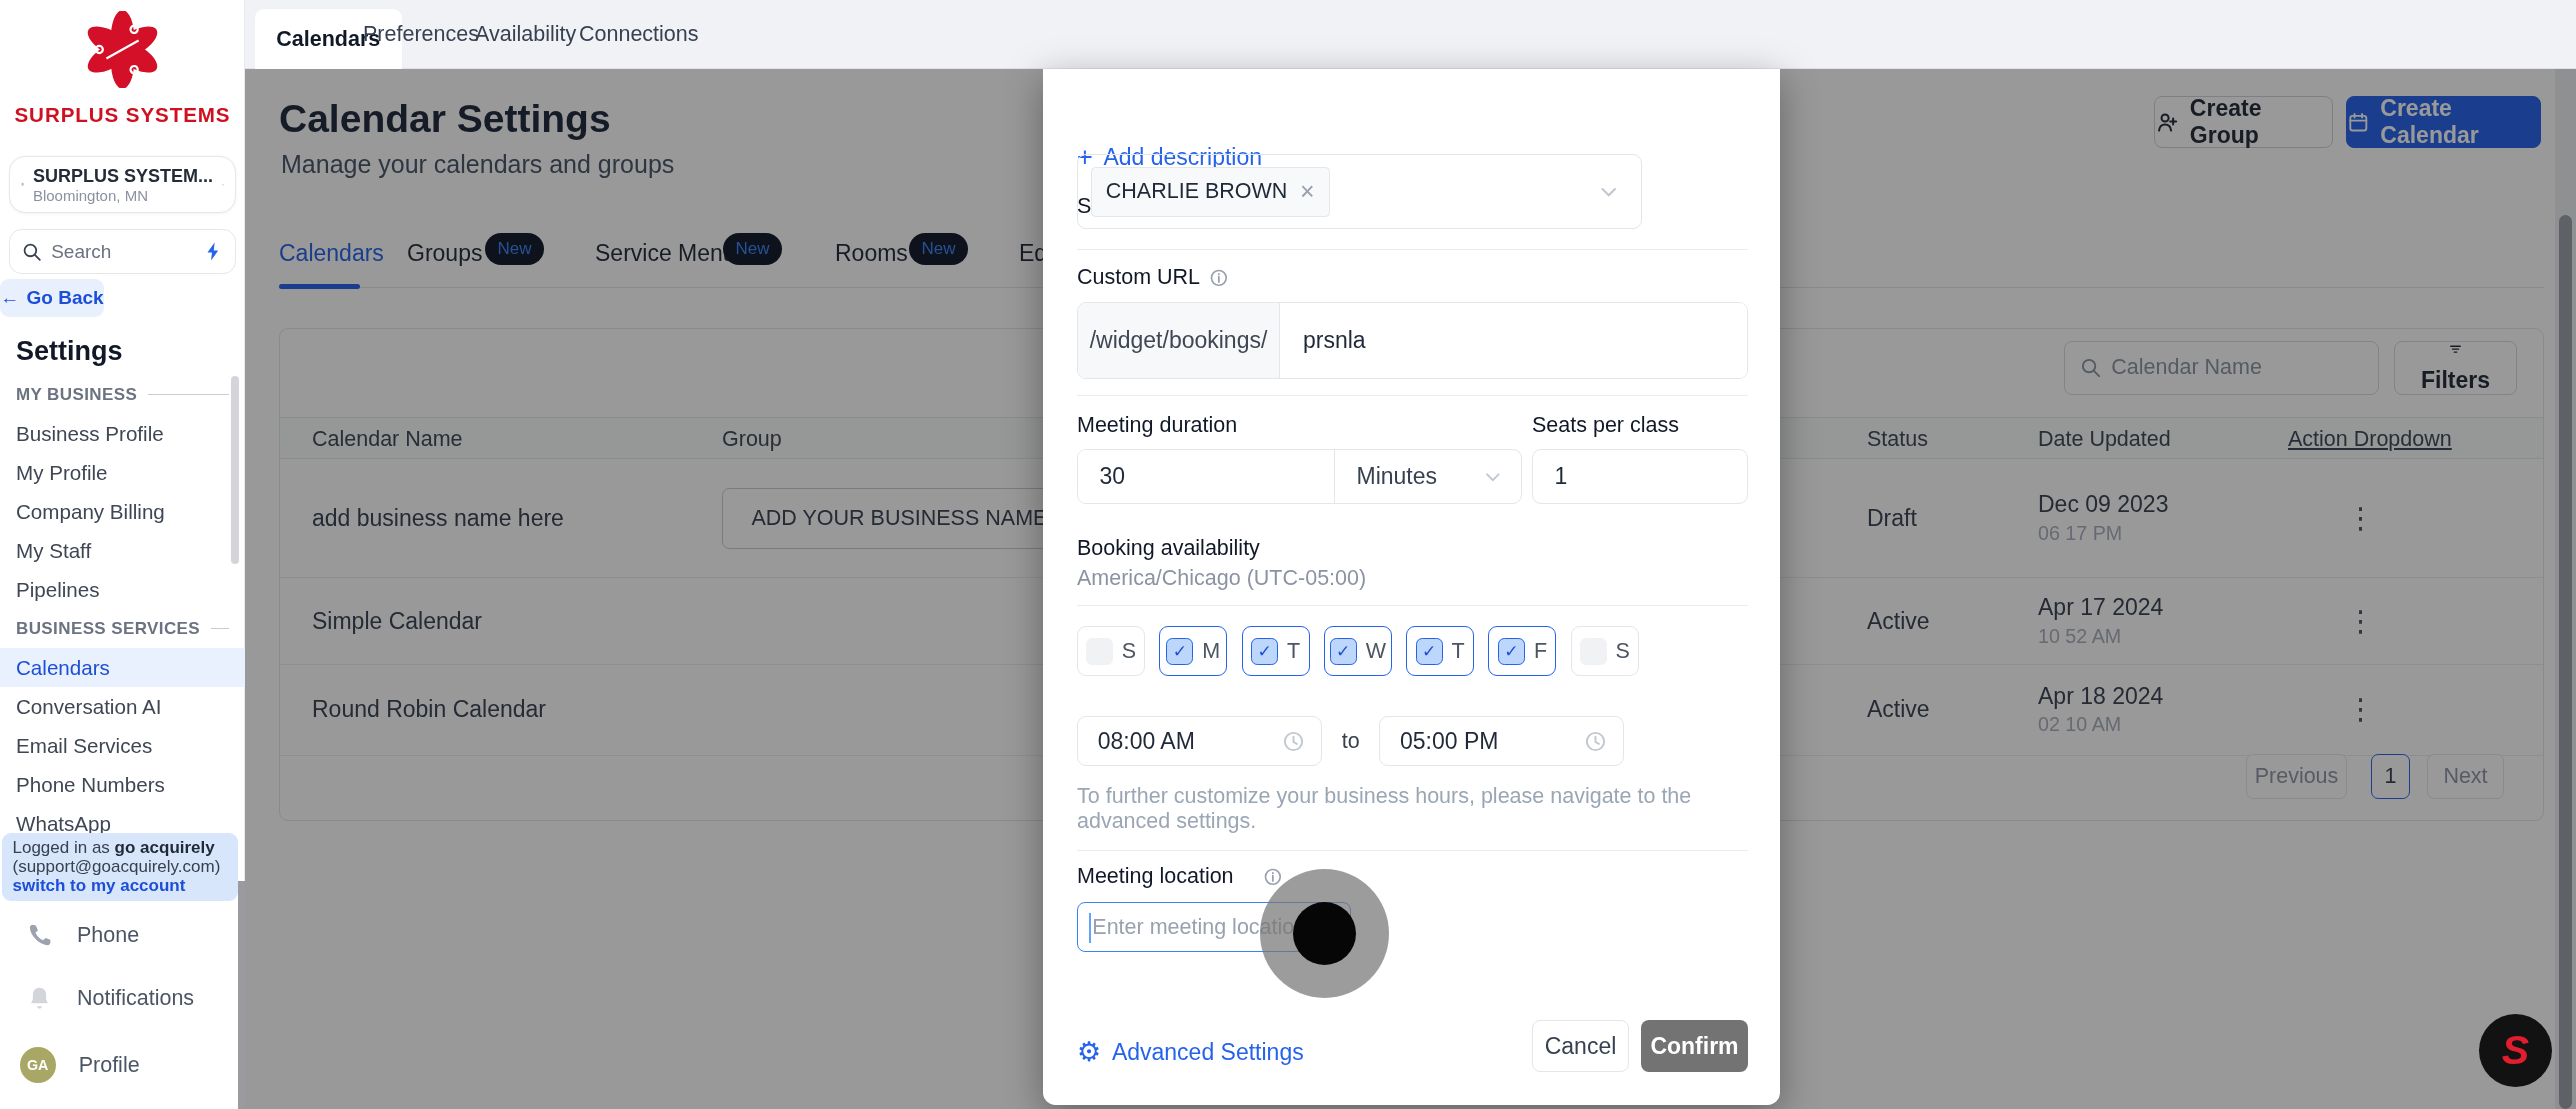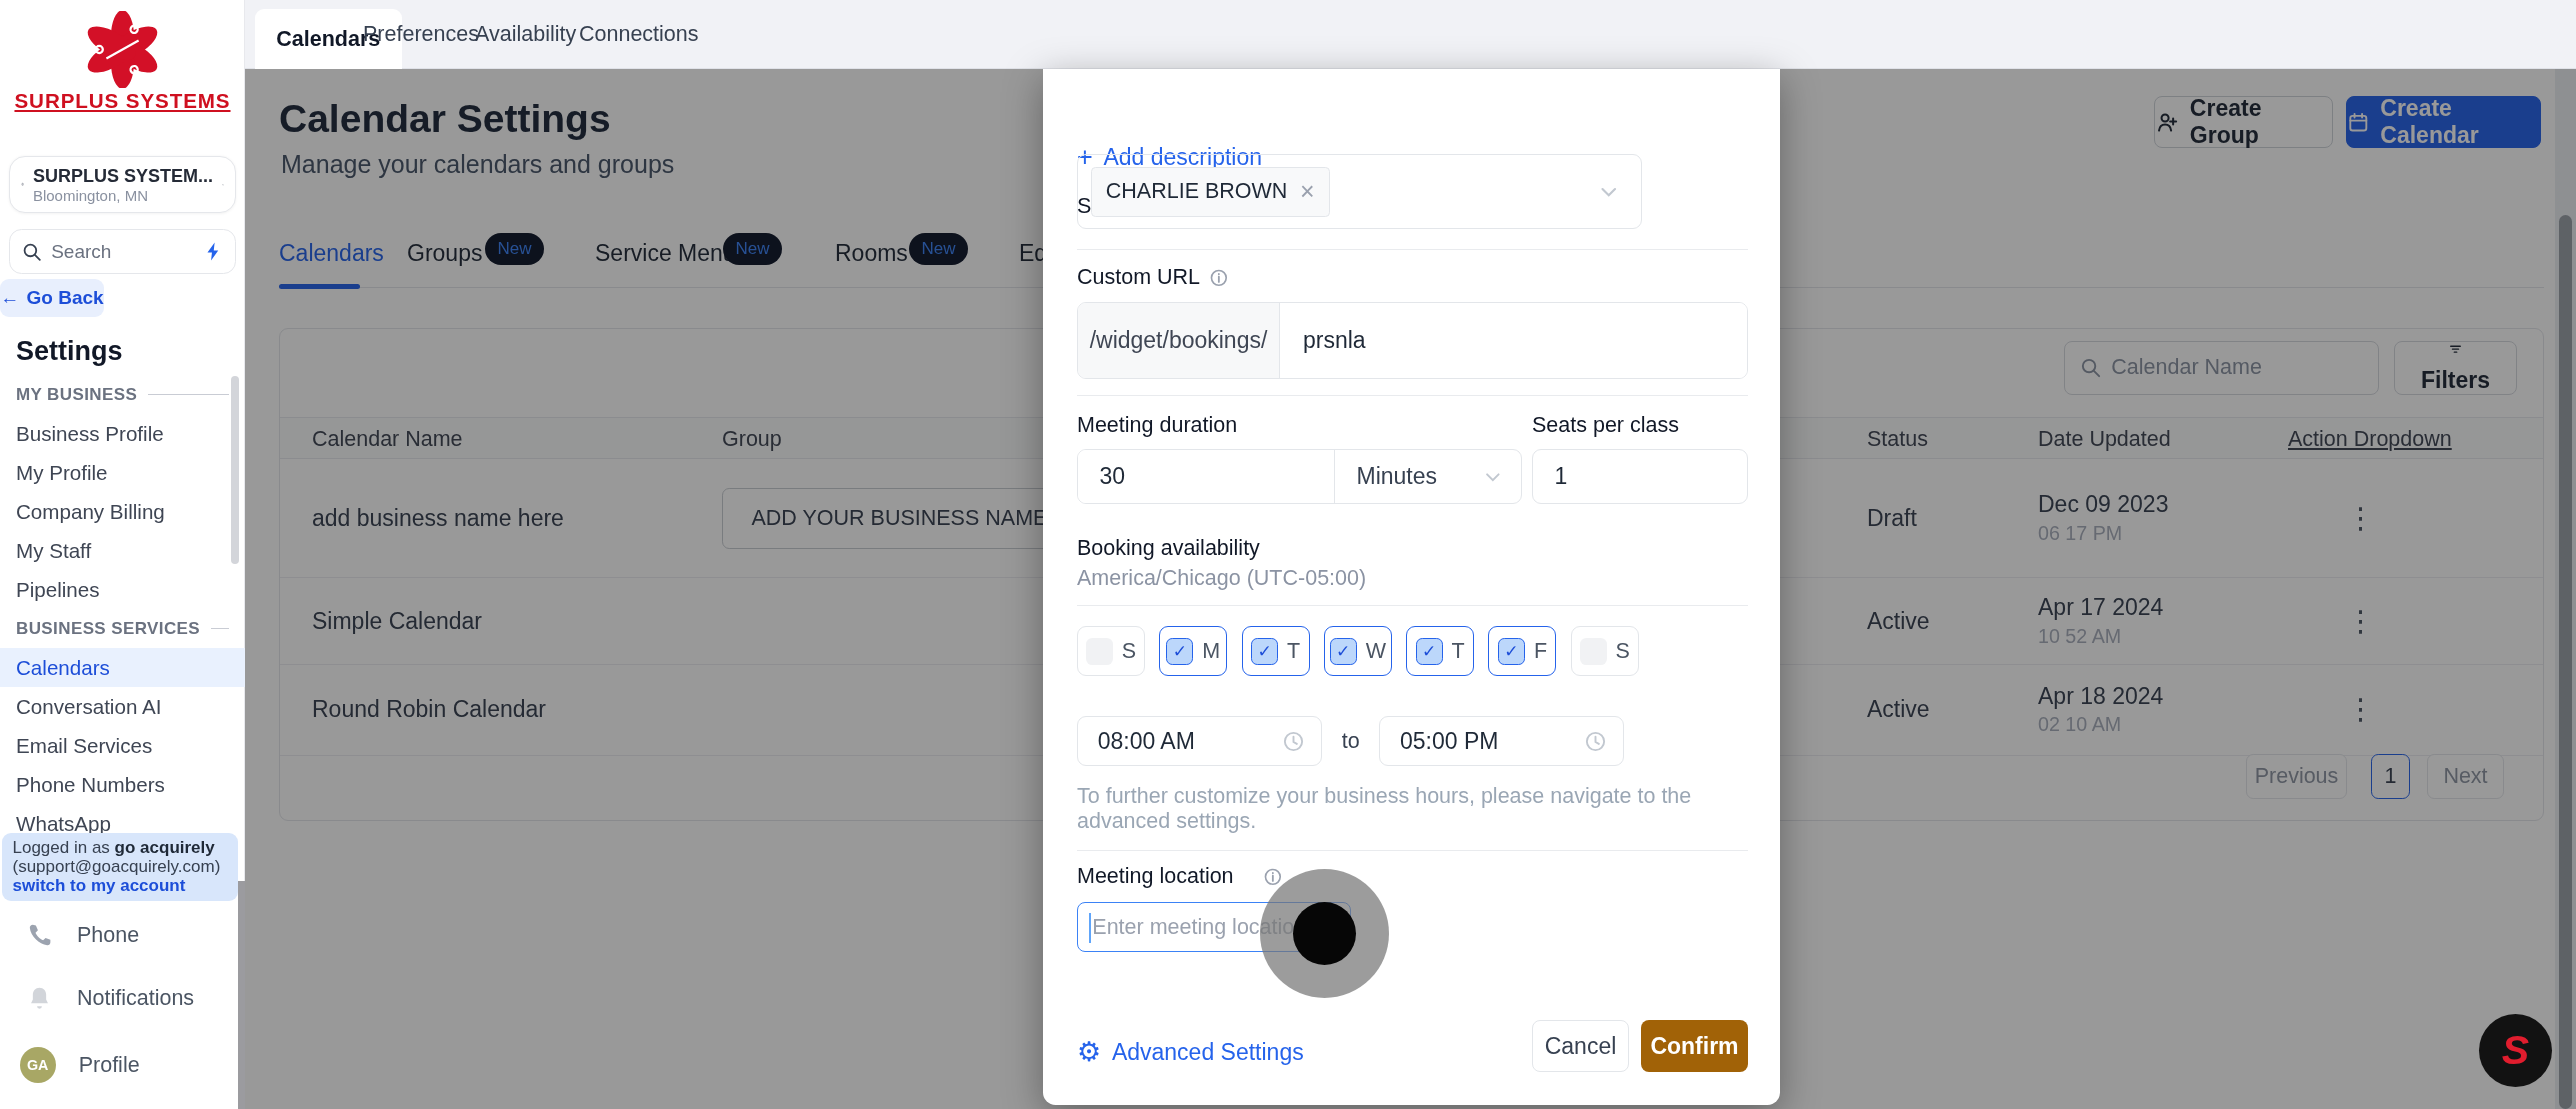--- a/index.html
+++ b/index.html
@@ -9,21 +9,21 @@
   .abs { position:absolute; }
 
   
   .topbar { position:absolute; left:245px; top:0; width:2331px; height:69px; background:#f1f2f6; border-bottom:0.9px solid #e0e2e8; z-index:30; }
   .toptab { position:absolute; top:0; height:69px; display:flex; align-items:center; font-size:21.5px; color:#374151; cursor:pointer; }
   .toptab.active { top:9px; height:60px; background:#fff; border-radius:9px 9px 0 0; padding:0 21.5px; font-weight:700; color:#111827; }
 
   
   .sidebar { position:absolute; left:0; top:0; width:245px; height:1109px; background:#fff; border-right:0.9px solid #e8e9ed; z-index:35; }
   .brand { position:absolute; left:0; top:10.7px; width:245px; text-align:center; }
-  .brand-name { margin-top:1px; font-size:20.6px; font-weight:800; letter-spacing:0.9px; color:#cf1020;text-decoration:underline; }
+  .brand-name { margin-top:15px; font-size:20.6px; font-weight:800; letter-spacing:0.9px; color:#cf1020; }
   .loc-pill { position:absolute; left:9px; top:156px; width:227px; height:57px; border:0.9px solid #e5e7eb; border-radius:16px; background:#fff; box-shadow:0 0.9px 2.7px rgba(0,0,0,.05); display:flex; align-items:center; padding:0 10.7px; gap:9px; }
   .loc-title { font-size:18px; font-weight:700; color:#252b37; white-space:nowrap; }
   .loc-sub { font-size:15px; color:#8a91a0; }
   .search-pill { position:absolute; left:9px; top:229px; width:227px; height:45px; border:0.9px solid #e5e7eb; border-radius:12.5px; background:#fff; display:flex; align-items:center; padding:0 10.7px; gap:9px; }
   .search-pill input { border:none; outline:none; flex:1; font-size:19px; color:#374151; font-family:inherit; min-width:0; }
   .search-pill input::placeholder { color:#6b7280; }
   .go-back { position:absolute; left:0; top:279px; width:104px; height:38px; background:#e8effd; border-radius:9px; color:#1d4ed8; font-size:19px; font-weight:600; display:flex; align-items:center; justify-content:center; gap:7.2px; cursor:pointer; }
   .settings-title { position:absolute; left:16px; top:336px; font-size:27px; font-weight:700; color:#111827; }
   .nav { position:absolute; left:0; top:375px; width:245px; }
   .nav-sec { height:39px; display:flex; align-items:center; gap:10.7px; padding:0 16px; font-size:17px; font-weight:600; letter-spacing:0.4px; color:#6b7280; }
@@ -95,21 +95,21 @@
   .day.on .cb { background:#bcd7fb; border:1.3px solid #2563eb; }
   .time-row { position:absolute; left:34px; top:647px; display:flex; align-items:center; }
   .time-box { width:245px; height:50px; border:1.3px solid #e3e6ea; border-radius:9px; display:flex; align-items:center; justify-content:space-between; padding:0 16px 0 19.7px; font-size:23px; color:#1f2937; cursor:pointer; }
   .to-lbl { margin:0 19.7px; font-size:21.5px; color:#374151; }
   .m-note { position:absolute; left:34px; top:715px; font-size:21.5px; color:#9aa6b4; }
   .loc-input-wrap { position:absolute; left:34px; top:833px; width:274px; height:50px; border:1.3px solid #3b82f6; border-radius:8px; display:flex; align-items:center; }
   .loc-input-wrap .caret { position:absolute; left:10.7px; top:9.8px; width:2.7px; height:30px; background:#60a5fa; }
   .loc-input-wrap input { border:none; outline:none; width:100%; padding-left:14.3px; font-size:21.5px; color:#374151; font-family:inherit; background:transparent; }
   .loc-input-wrap input::placeholder { color:#9aa1ae; }
   .m-cancel { position:absolute; left:489px; top:951px; width:97px; height:52px; background:#fff; border:1.3px solid #e3e6ea; border-radius:8px; font-size:23px; color:#374151; display:flex; align-items:center; justify-content:center; cursor:pointer; }
-  .m-confirm { position:absolute; left:598px; top:951px; width:107px; height:52px; background:#a16207; border-radius:8px; font-size:23px; font-weight:600; color:#fff; display:flex; align-items:center; justify-content:center; cursor:pointer; }
+  .m-confirm { position:absolute; left:598px; top:951px; width:107px; height:52px; background:#737373; border-radius:8px; font-size:23px; font-weight:600; color:#fff; display:flex; align-items:center; justify-content:center; cursor:pointer; }
   .m-adv { position:absolute; left:34px; top:967px; }
 
   
   .chat-fab { position:absolute; left:2479px; top:1014px; width:73px; height:73px; border-radius:50%; background:#121212; z-index:150; display:flex; align-items:center; justify-content:center; cursor:pointer; }
   .chat-fab .mark { color:#e11d2e; font-size:41px; font-weight:800; font-style:italic; }
   .click-ind { position:absolute; left:1260px; top:869px; width:129px; height:129px; border-radius:50%; background:rgba(118,118,118,.72); z-index:300; display:flex; align-items:center; justify-content:center; }
   .click-ind .dot { width:63px; height:63px; border-radius:50%; background:#060606; }
 
   svg { display:block; }
 </style>

